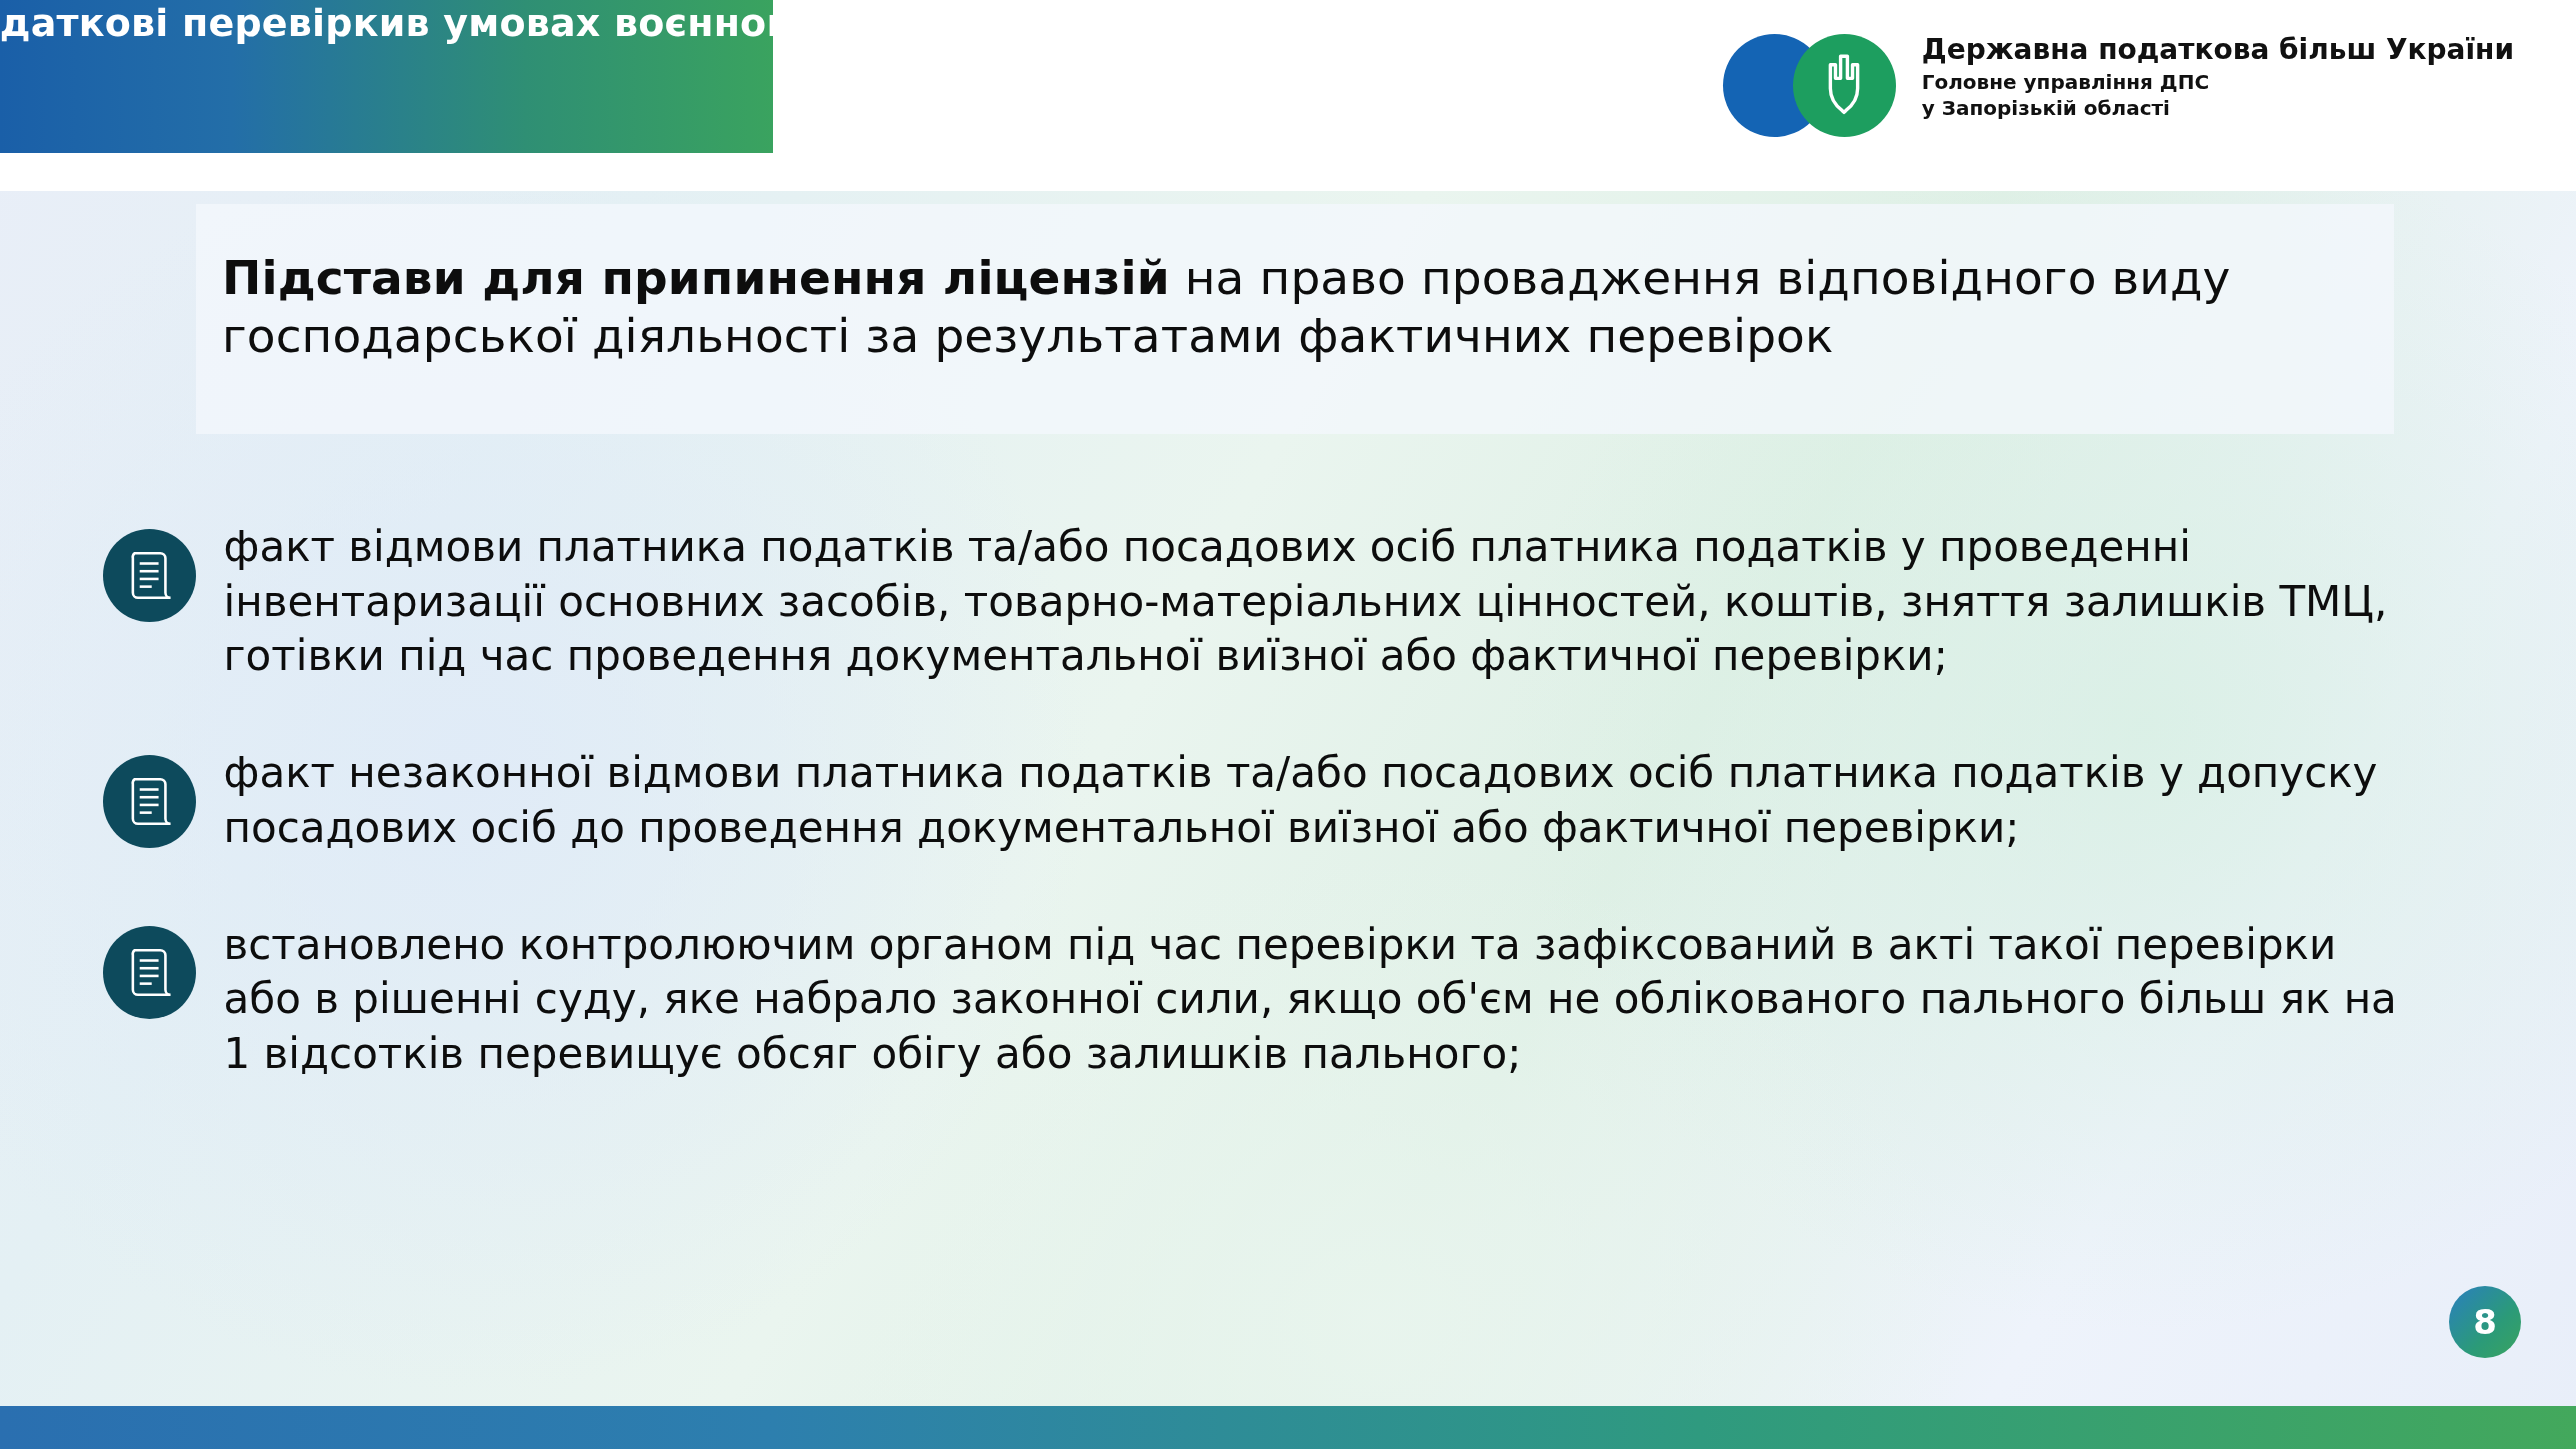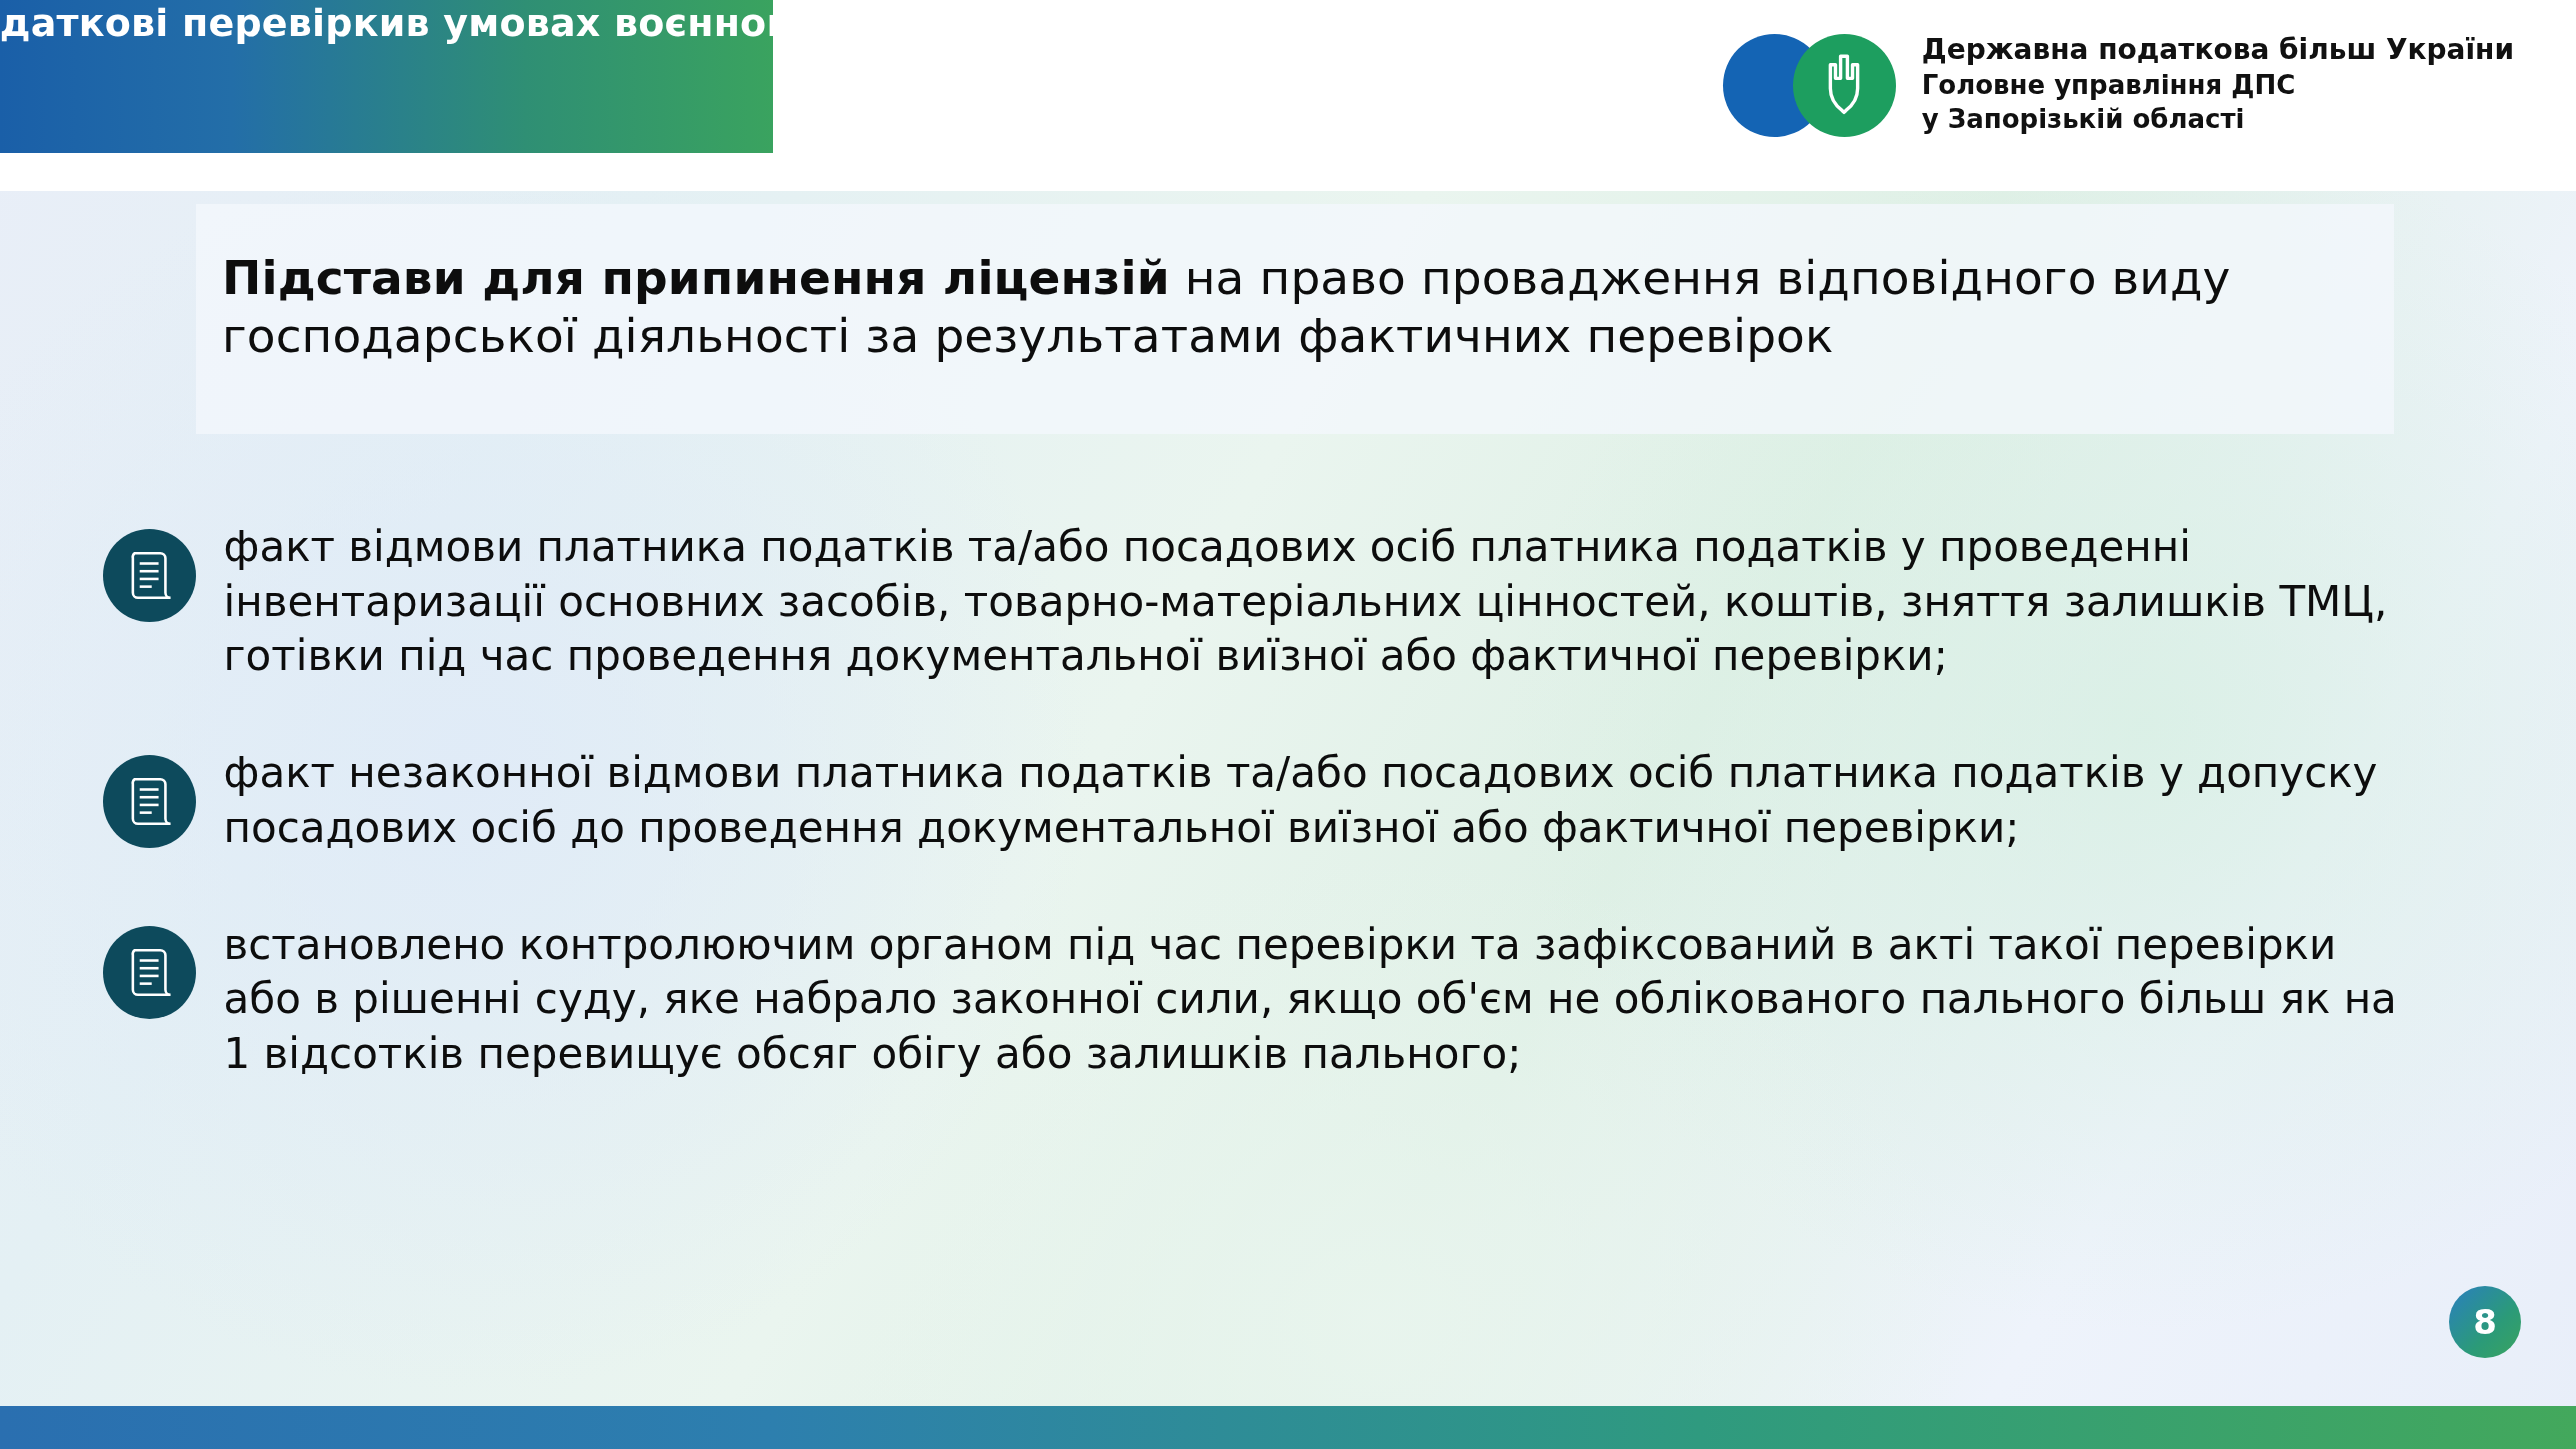--- a/index.html
+++ b/index.html
@@ -111,21 +111,21 @@
   .emblem .trident {
     width: 46px;
     height: 64px;
   }
 
   .org-text {
     padding-top: 3.4px;
   }
   .org-text .org-line {
     color: #111111;
-    font-size: 26px;
+    font-size: 20px;
     font-weight: bold;
     line-height: 1.30;
     white-space: nowrap;
   }
   .org-text .org-line.first {
     font-size: 28px;
   }
 
   
   .heading-panel {

